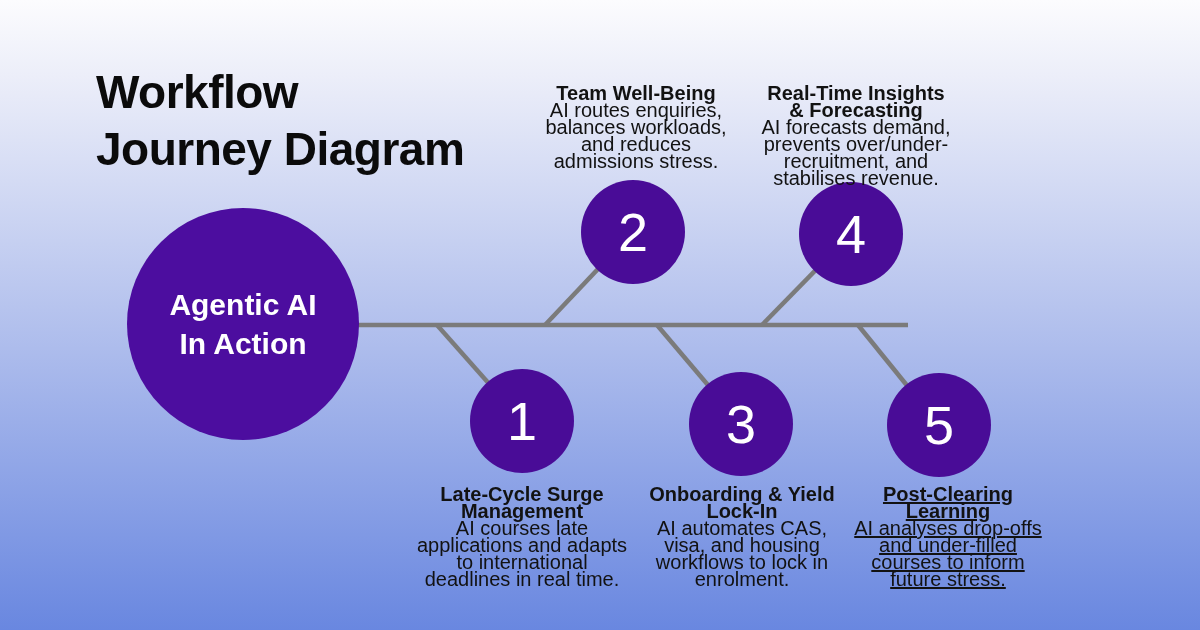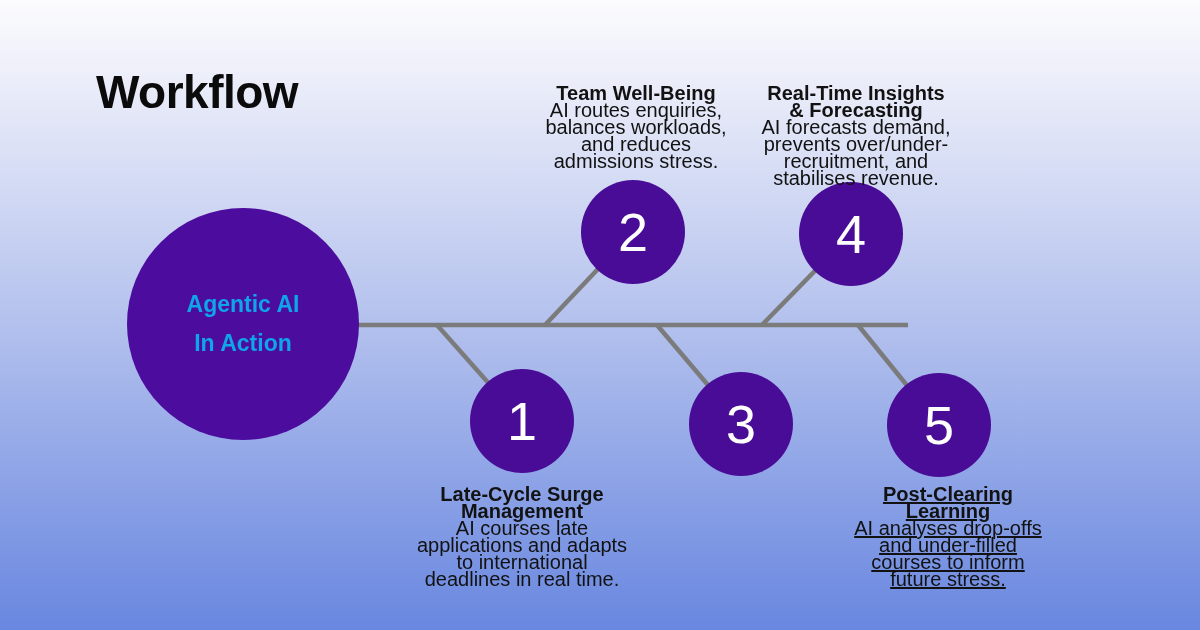--- a/index.html
+++ b/index.html
@@ -53,22 +53,22 @@
     top: 208px;
     width: 232px;
     height: 232px;
     border-radius: 50%;
     background: var(--hub-fill);
     display: flex;
     flex-direction: column;
     align-items: center;
     justify-content: center;
     z-index: 2;
-    color: #0ea5e9;
-    font-size: 23px;
+    color: #ffffff;
+    font-size: 30px;
     font-weight: 700;
     line-height: 39px;
     text-align: center;
   }
   .step-circle {
     position: absolute;
     width: 104px;
     height: 104px;
     border-radius: 50%;
     background: var(--step-fill);
@@ -93,20 +93,21 @@
   .step-label .heading span { display: block; }
   .step-label .desc { font-weight: 400; }
 </style>
 </head>
 <body>
 
 <div class="canvas">
 
   <h1 class="page-title">
     <span>Workflow</span>
+    <span>Journey Diagram</span>
   </h1>
 
   <svg class="connectors" viewBox="0 0 1200 630" xmlns="http://www.w3.org/2000/svg">
     <line x1="358" y1="325" x2="908" y2="325" stroke="var(--line-color)" stroke-width="4.5"></line>
     <line x1="437" y1="325" x2="522" y2="421" stroke="var(--line-color)" stroke-width="4.5"></line>
     <line x1="545" y1="325" x2="633" y2="232" stroke="var(--line-color)" stroke-width="4.5"></line>
     <line x1="657" y1="325" x2="741" y2="424" stroke="var(--line-color)" stroke-width="4.5"></line>
     <line x1="762" y1="325" x2="851" y2="234" stroke="var(--line-color)" stroke-width="4.5"></line>
     <line x1="858" y1="325" x2="939" y2="425" stroke="var(--line-color)" stroke-width="4.5"></line>
   </svg>
@@ -149,20 +150,24 @@
 
   <div class="step-label" style="left:522px; top:486px; width:212px;">
     <div class="heading">
       <span>Late-Cycle Surge</span>
       <span>Management</span>
     </div>
     <div class="desc">AI courses late applications and adapts to international deadlines in real time.</div>
   </div>
 
   <div class="step-label" style="left:742px; top:486px; width:192px;">
+    <div class="heading">
+      <span>Onboarding &amp; Yield Lock-In</span>
+    </div>
+    <div class="desc">AI automates CAS, visa, and housing workflows to lock in enrolment.</div>
   </div>
 
   <div class="step-label" style="left:948px; top:486px; width:205px;text-decoration:underline;">
     <div class="heading">
       <span>Post-Clearing Learning</span>
     </div>
     <div class="desc">AI analyses drop-offs and under-filled courses to inform future stress.</div>
   </div>
 
 </div>

